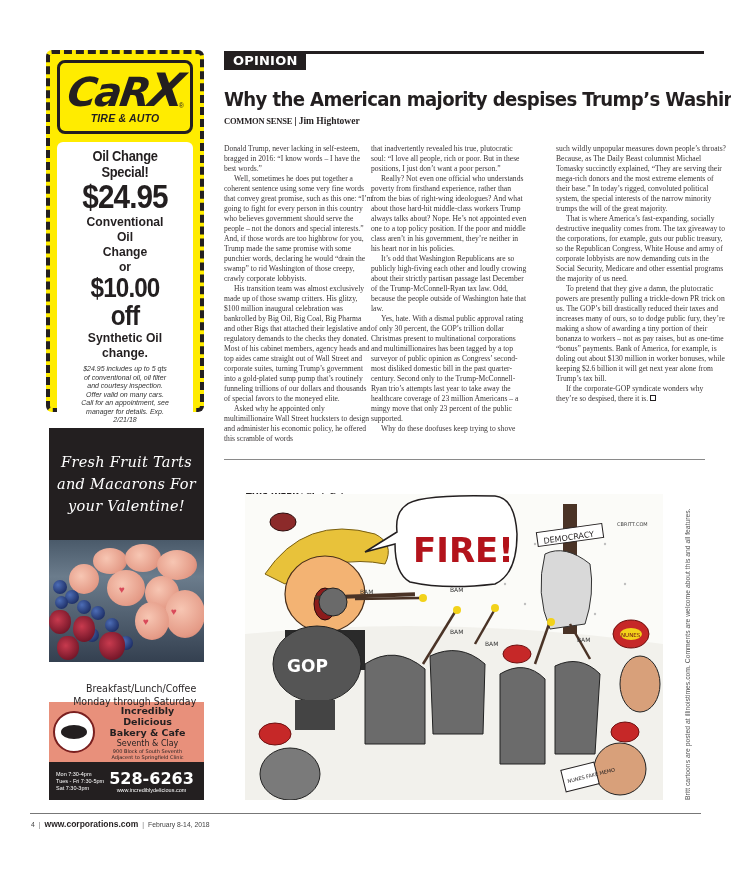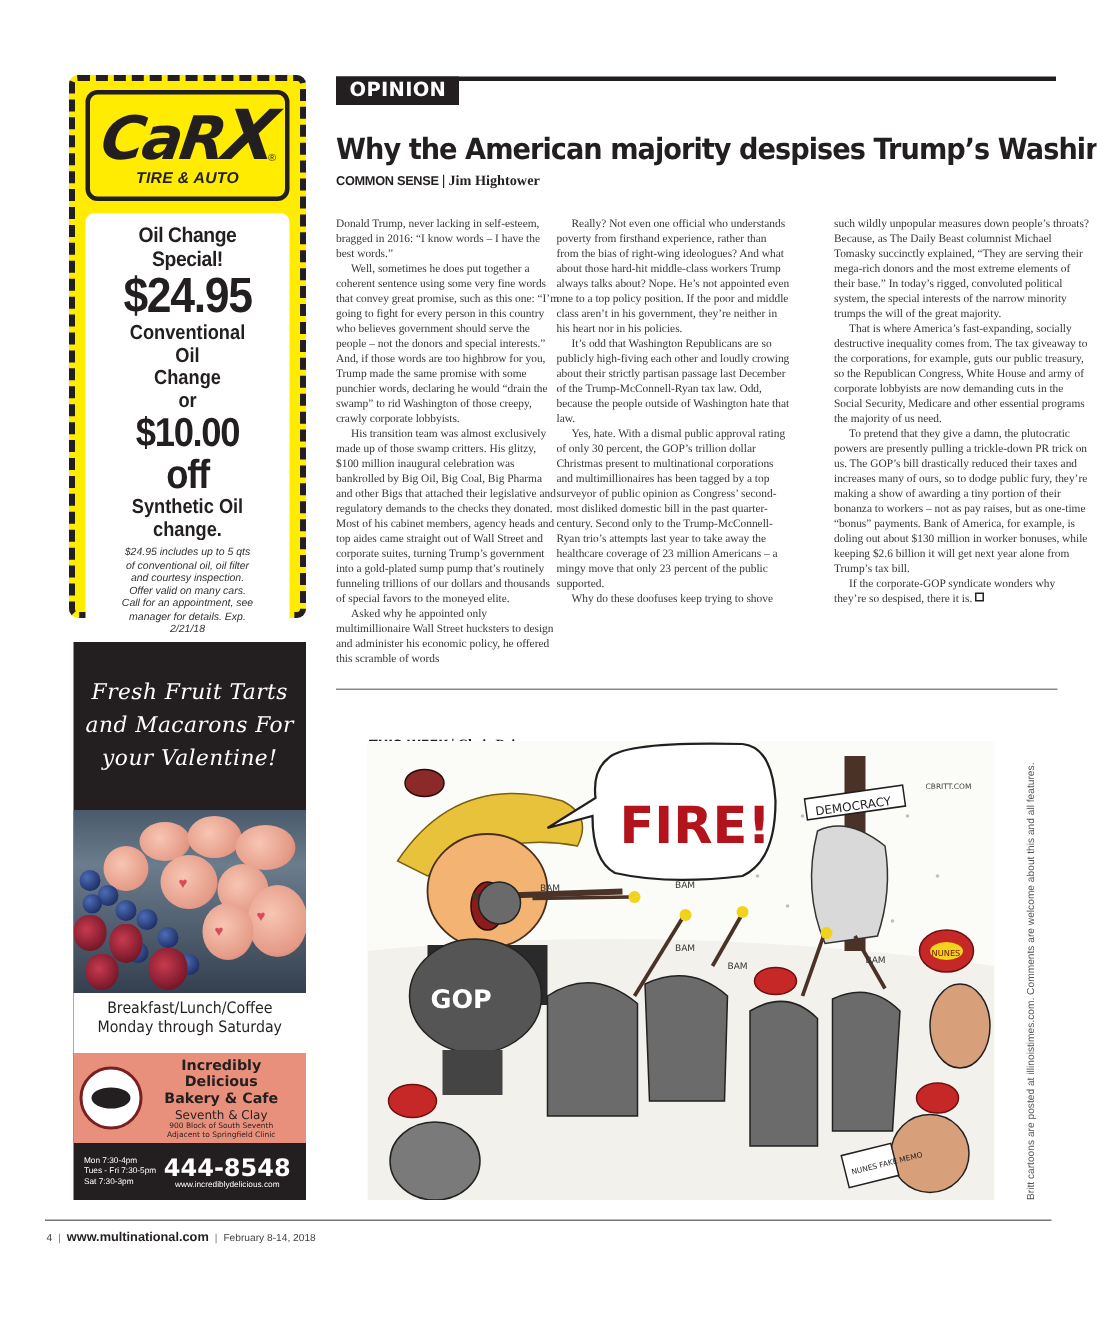--- a/index.html
+++ b/index.html
@@ -54,21 +54,21 @@
     font-size: 14.5px; line-height: 22px; letter-spacing: 0.3px;
   }
   .bakery-photo {
     height: 122px; position: relative; overflow: hidden;
     background: linear-gradient(180deg, #4a5a6a 0%, #6b7c8c 30%, #344050 100%);
   }
   .macaron { position: absolute; border-radius: 50%; background: radial-gradient(circle at 40% 40%, #f7c6b3, #e49a86 70%, #c57564); }
   .berry { position: absolute; border-radius: 50%; background: radial-gradient(circle at 35% 35%, #4d6db6, #1e2f66 75%); }
   .straw { position: absolute; border-radius: 45% 45% 50% 50%; background: radial-gradient(circle at 40% 40%, #c83a4e, #6e1426 80%); }
   .heart { position: absolute; color: #d94a5a; font-size: 10px; }
-  .bakery-hours-band { height: 40px; background: #ffffff; text-align: center; padding-top: 4px; }
+  .bakery-hours-band { height: 40px; background: #ffffff; text-align: right; padding-top: 20px; }
   .bakery-hours-band div { font-family: "DejaVu Sans", sans-serif; font-size: 10.5px; line-height: 13px; color: #231f20; transform: scaleX(0.9); }
   .bakery-name-band {
     height: 60px; background: #e8907b; display: flex; align-items: center; padding: 16px 4px;
   }
   .bakery-logo {
     width: 42px; height: 42px; border-radius: 50%; background: #ffffff; border: 2px solid #7a1f1f;
     display: flex; align-items: center; justify-content: center; flex-shrink: 0;
   }
   .bakery-logo .inner { width: 26px; height: 14px; background: #231f20; border-radius: 50%; }
   .bakery-name { flex: 1; text-align: center; }
@@ -87,21 +87,21 @@
     position: absolute; left: 224px; top: 51px; height: 19px; padding: 0 9px;
     background: #231f20; color: #ffffff; font-family: "DejaVu Sans", sans-serif; font-weight: bold;
     font-size: 13px; line-height: 19px; letter-spacing: 0.2px; transform-origin: left;
   }
   .headline {
     position: absolute; left: 224px; top: 88px; width: 500px;
     font-family: "DejaVu Sans", sans-serif; font-weight: bold; font-size: 19.5px; letter-spacing: -0.7px;
     color: #231f20; white-space: nowrap; transform: scaleX(0.93); transform-origin: left;
   }
   .byline { position: absolute; left: 224px; top: 115px; font-size: 9.5px; color: #231f20; white-space: nowrap; }
-  .byline .kicker { font-family: Liberation Sans, sans-serif; font-weight: bold; font-size: 8.5px; letter-spacing: -0.2px; }
+  .byline .kicker { font-family: Liberation Serif, serif; font-weight: bold; font-size: 8.5px; letter-spacing: -0.2px; }
   .byline .sep { font-family: "Liberation Sans", sans-serif; margin: 0 2px; }
   .byline .author { font-family: "Liberation Serif", serif; font-weight: bold; font-size: 9.5px; }
 
   .col {
     position: absolute; top: 144px; width: 150px;
     font-family: "Liberation Serif", serif; font-size: 7.6px; line-height: 10px; color: #3a3536;
     text-align: left;
   }
   .col p { text-indent: 10px; }
   .col p.first { text-indent: 0; }
@@ -209,41 +209,42 @@
       <div class="n3">Adjacent to Springfield Clinic</div>
     </div>
   </div>
   <div class="bakery-contact">
     <div class="hrs">
       <div>Mon 7:30-4pm</div>
       <div>Tues - Fri 7:30-5pm</div>
       <div>Sat 7:30-3pm</div>
     </div>
     <div class="right">
-      <div class="phone">444-8548</div>
+      <div class="phone">528-6263</div>
       <div class="url">www.incrediblydelicious.com</div>
     </div>
   </div>
 </div>
 
 <div class="section-rule"></div>
 <div class="section-tag">OPINION</div>
 
 <h1 class="headline">Why the American majority despises Trump’s Washington</h1>
 <div class="byline">
   <span class="kicker">COMMON SENSE</span><span class="sep">|</span><span class="author">Jim Hightower</span>
 </div>
 
 <div class="col col-1">
   <p class="first">Donald Trump, never lacking in self-esteem, bragged in 2016: “I know words – I have the best words.”</p>
   <p>Well, sometimes he does put together a coherent sentence using some very fine words that convey great promise, such as this one: “I’m going to fight for every person in this country who believes government should serve the people – not the donors and special interests.” And, if those words are too highbrow for you, Trump made the same promise with some punchier words, declaring he would “drain the swamp” to rid Washington of those creepy, crawly corporate lobbyists.</p>
   <p>His transition team was almost exclusively made up of those swamp critters. His glitzy, $100 million inaugural celebration was bankrolled by Big Oil, Big Coal, Big Pharma and other Bigs that attached their legislative and regulatory demands to the checks they donated. Most of his cabinet members, agency heads and top aides came straight out of Wall Street and corporate suites, turning Trump’s government into a gold-plated sump pump that’s routinely funneling trillions of our dollars and thousands of special favors to the moneyed elite.</p>
   <p>Asked why he appointed only multimillionaire Wall Street hucksters to design and administer his economic policy, he offered this scramble of words</p>
 </div>
 <div class="col col-2">
+  <p class="first">that inadvertently revealed his true, plutocratic soul: “I love all people, rich or poor. But in these positions, I just don’t want a poor person.”</p>
   <p>Really? Not even one official who understands poverty from firsthand experience, rather than from the bias of right-wing ideologues? And what about those hard-hit middle-class workers Trump always talks about? Nope. He’s not appointed even one to a top policy position. If the poor and middle class aren’t in his government, they’re neither in his heart nor in his policies.</p>
   <p>It’s odd that Washington Republicans are so publicly high-fiving each other and loudly crowing about their strictly partisan passage last December of the Trump-McConnell-Ryan tax law. Odd, because the people outside of Washington hate that law.</p>
   <p>Yes, hate. With a dismal public approval rating of only 30 percent, the GOP’s trillion dollar Christmas present to multinational corporations and multimillionaires has been tagged by a top surveyor of public opinion as Congress’ second-most disliked domestic bill in the past quarter-century. Second only to the Trump-McConnell-Ryan trio’s attempts last year to take away the healthcare coverage of 23 million Americans – a mingy move that only 23 percent of the public supported.</p>
   <p>Why do these doofuses keep trying to shove</p>
 </div>
 <div class="col col-3">
   <p class="first">such wildly unpopular measures down people’s throats? Because, as The Daily Beast columnist Michael Tomasky succinctly explained, “They are serving their mega-rich donors and the most extreme elements of their base.” In today’s rigged, convoluted political system, the special interests of the narrow minority trumps the will of the great majority.</p>
   <p>That is where America’s fast-expanding, socially destructive inequality comes from. The tax giveaway to the corporations, for example, guts our public treasury, so the Republican Congress, White House and army of corporate lobbyists are now demanding cuts in the Social Security, Medicare and other essential programs the majority of us need.</p>
   <p>To pretend that they give a damn, the plutocratic powers are presently pulling a trickle-down PR trick on us. The GOP’s bill drastically reduced their taxes and increases many of ours, so to dodge public fury, they’re making a show of awarding a tiny portion of their bonanza to workers – not as pay raises, but as one-time “bonus” payments. Bank of America, for example, is doling out about $130 million in worker bonuses, while keeping $2.6 billion it will get next year alone from Trump’s tax bill.</p>
   <p><span>If the corporate-GOP syndicate wonders why they’re so despised, there it is.</span><span class="endmark"></span></p>
@@ -348,14 +349,14 @@
     <ellipse cx="375" cy="275" rx="26" ry="26" fill="#d8a07a" stroke="#222"></ellipse>
     <rect x="318" y="272" width="34" height="22" fill="#ffffff" stroke="#231f20" transform="rotate(-14 335 283)"></rect>
     <text x="322" y="286" font-family="DejaVu Sans, sans-serif" font-size="5" fill="#231f20" transform="rotate(-14 335 283)">NUNES FAKE MEMO</text>
   </svg>
 </div>
 
 <div class="side-credit">Britt cartoons are posted at illinoistimes.com. Comments are welcome about this and all features.</div>
 
 <div class="footer-rule"></div>
 <div class="footer">
-  <span>4</span><span class="pipe">|</span><span class="url">www.multinational.com</span><span class="pipe">|</span><span>February 8-14, 2018</span>
+  <span>4</span><span class="pipe">|</span><span class="url">www.corporations.com</span><span class="pipe">|</span><span>February 8-14, 2018</span>
 </div>
 
 </body></html>

